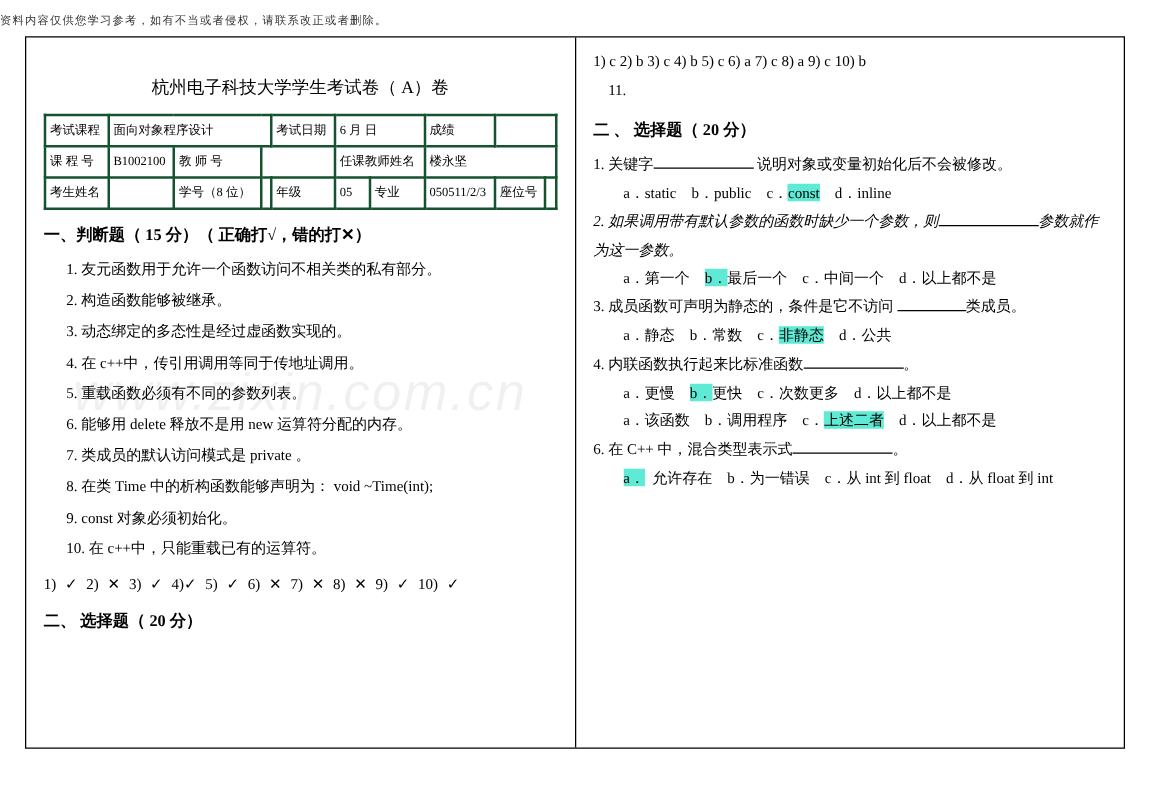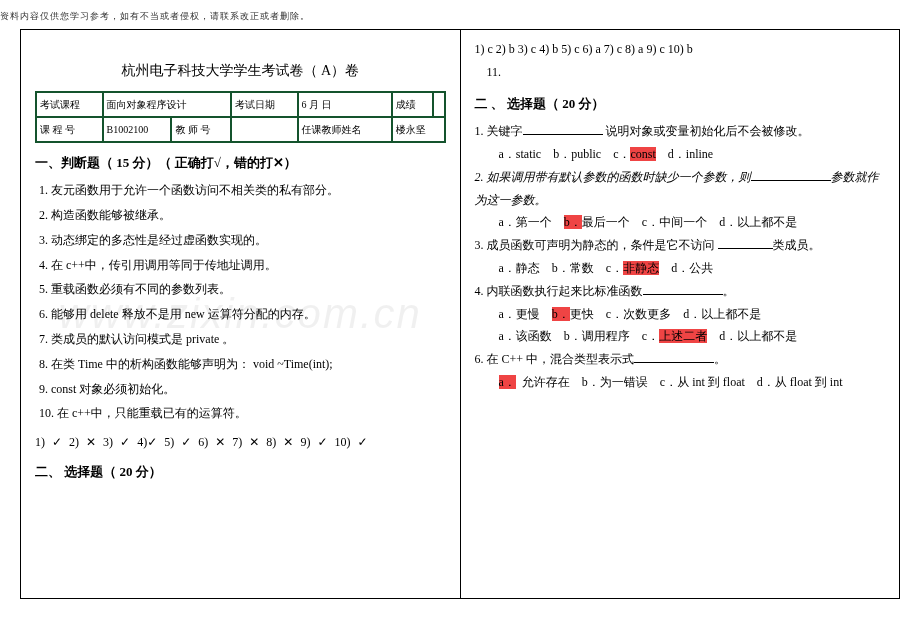--- a/index.html
+++ b/index.html
@@ -57,33 +57,33 @@
   .section-h {
     font-weight: bold;
     font-size: 13px;
     margin: 4px 0;
     color:#000;
   }
   .q-list {
     padding-left: 4px;
   }
   .q-list .row {
-    margin: 2px 0;
+    margin: 2px 14px;
     color:#000;
   }
   .ans-line {
     margin-top:6px;
     word-spacing: 4px;
     color:#000;
   }
   .opts {
     padding-left: 24px;
   }
   .hl {
-    background: #ef4444;
+    background: #5eead4;
   }
   .blank {
     display:inline-block;
     border-bottom:1px solid #000;
     min-width:55px;
     height:12px;
     vertical-align: baseline;
   }
   .blank2 { min-width:80px; }
   .watermark {
@@ -123,20 +123,32 @@
         <td colspan="2"></td>
       </tr>
       <tr>
         <td>课 程 号</td>
         <td>B1002100</td>
         <td>教 师 号</td>
         <td colspan="2"></td>
         <td colspan="2">任课教师姓名</td>
         <td colspan="3">楼永坚</td>
       </tr>
+      <tr>
+        <td>考生姓名</td>
+        <td></td>
+        <td>学号（8 位）</td>
+        <td></td>
+        <td>年级</td>
+        <td>05</td>
+        <td>专业</td>
+        <td>050511/2/3</td>
+        <td>座位号</td>
+        <td></td>
+      </tr>
     </tbody>
       </table>
 
     <div class="section-h">一、判断题（ 15 分）（ 正确打√，错的打✕）</div>
     <div class="q-list">
       <div class="row">1.  友元函数用于允许一个函数访问不相关类的私有部分。</div>
       <div class="row">2.  构造函数能够被继承。</div>
       <div class="row">3.  动态绑定的多态性是经过虚函数实现的。</div>
       <div class="row">4.  在 c++中，传引用调用等同于传地址调用。</div>
       <div class="row">5.  重载函数必须有不同的参数列表。</div>

